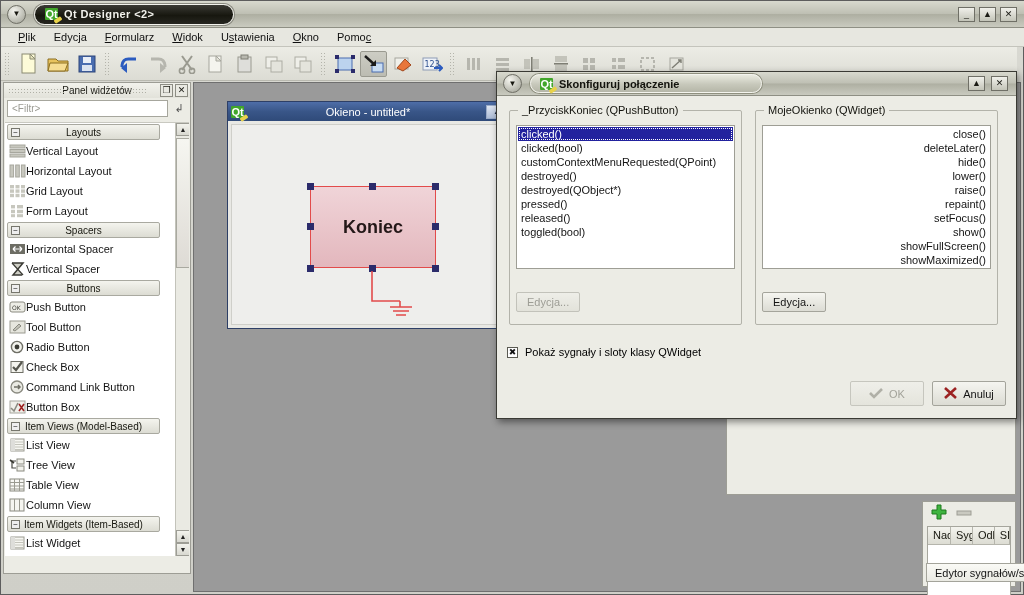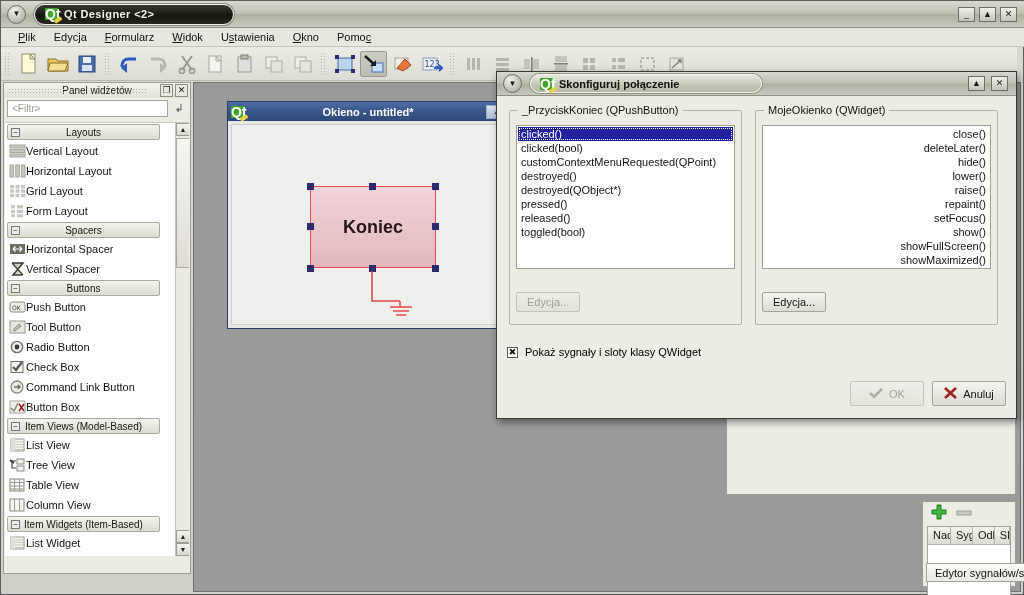--- a/index.html
+++ b/index.html
@@ -21,21 +21,21 @@
   .tb-menuicon { width:19px; height:19px; margin-left:6px; border-radius:50%;
       background: radial-gradient(circle at 35% 30%, #f4f4ee, #9d9e92);
       border:1px solid #6f6f66; display:flex; align-items:center; justify-content:center;
       color:#16160f; font-size:8px; line-height:1; }
   .tb-pill { margin-left:8px; height:21px; min-width:200px; border-radius:11px;
       background: linear-gradient(180deg,#3a3a34 0%,#17170f 55%,#262620 100%);
       border:1px solid #f2f2ec; display:flex; align-items:center;
       padding:0 18px 0 10px; box-shadow:0 0 0 1px #8a8a80; }
   .qt-logo { width:13px; height:12px; background:#41a62a; border-radius:1px;
       position:relative; margin-right:6px; flex:none;
-      font-size:14px; color:#fff; text-align:center; line-height:12px; font-weight:bold; }
+      font-size:11px; color:#fff; text-align:center; line-height:12px; font-weight:bold; }
   .qt-logo:after { content:""; position:absolute; right:-4px; bottom:-2px;
       width:8px; height:4px; background:#e8d24a; transform:rotate(-35deg);
       border-radius:1px; }
   .tb-title { color:#f2f2ec; font-size:11px; font-weight:bold; letter-spacing:.4px;
       white-space:nowrap; }
   .tb-btns { margin-left:auto; display:flex; gap:4px; padding-right:8px; }
   .tb-btn { width:17px; height:15px; border:1px solid #6f6f66;
       background: linear-gradient(180deg,#f0f0ea,#c3c4b8);
       display:flex; align-items:center; justify-content:center;
       font-size:9px; color:#1a1a14; line-height:1; }
@@ -99,21 +99,21 @@
 
   
   .mdi { position:absolute; left:192px; top:81px; right:2px; bottom:2px;
       background:#9a9a9a; border:1px solid #6f6f6f; }
 
   
   .formwin { position:absolute; left:33px; top:18px; width:285px; height:228px;
       background:#e8e8e4; border:1px solid #2d3f66; }
   .formwin-tb { height:19px; background:linear-gradient(180deg,#4e6ea8 0%,#395688 50%,#2f4a79 100%);
       display:flex; align-items:center; padding:0 3px; }
-  .formwin-title { flex:1; text-align:center; color:#fff; font-size:11px; font-weight:bold; }
+  .formwin-title { flex:1; text-align:center; color:#fff; font-size:11px; font-weight:normal; }
   .formwin-min { width:22px; height:14px; border:1px solid #9aabc8;
       background:linear-gradient(180deg,#dfe6f2,#aebdd6); color:#17243d;
       font-size:8px; line-height:12px; text-align:center; }
   .formcanvas { position:absolute; left:3px; top:22px; right:3px; bottom:3px;
       background:#eeeeec; border:1px solid #cfcfca; }
   .koniec { position:absolute; left:78px; top:61px; width:126px; height:82px;
       background:linear-gradient(180deg,#f0d4d8 0%,#e3b7bd 100%);
       border:1px solid #e24b4b; display:flex; align-items:center;
       justify-content:center; font-size:18px; font-weight:bold; color:#241818; }
   .handle { position:absolute; width:7px; height:7px; background:#2b2b6b; }

